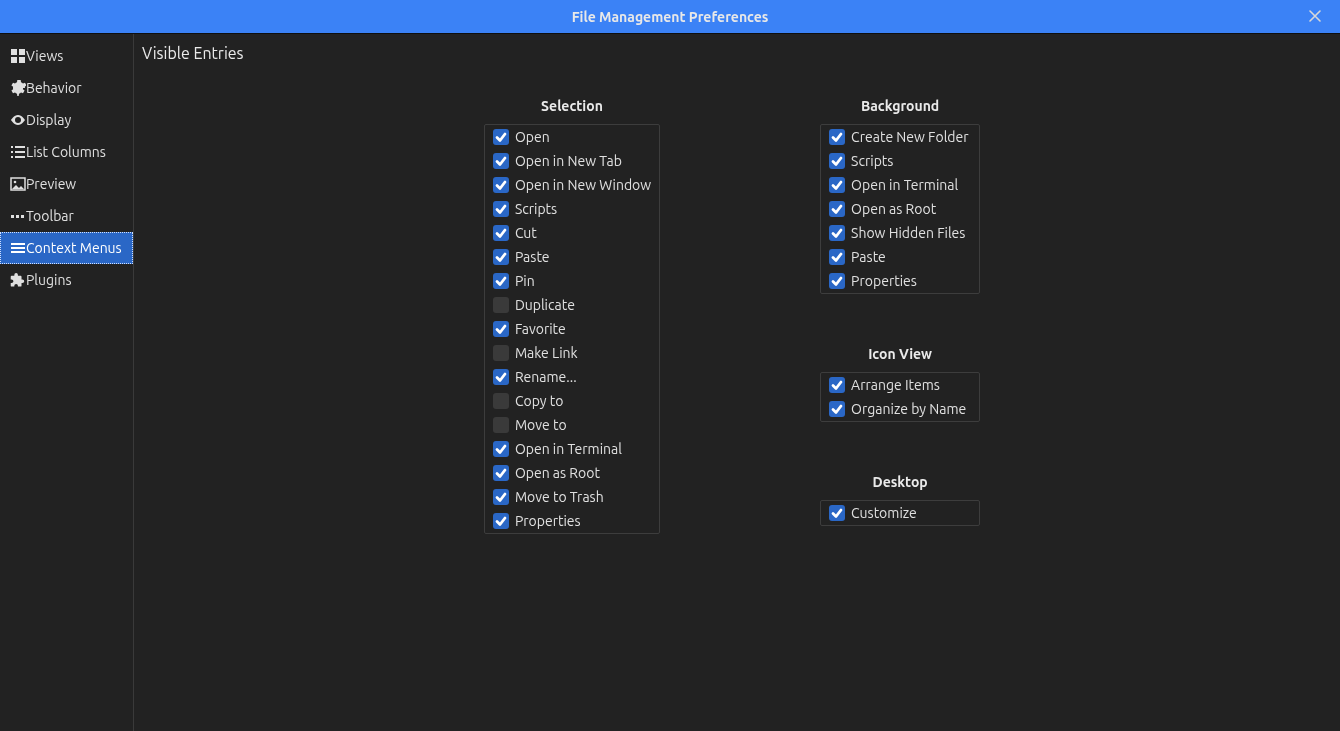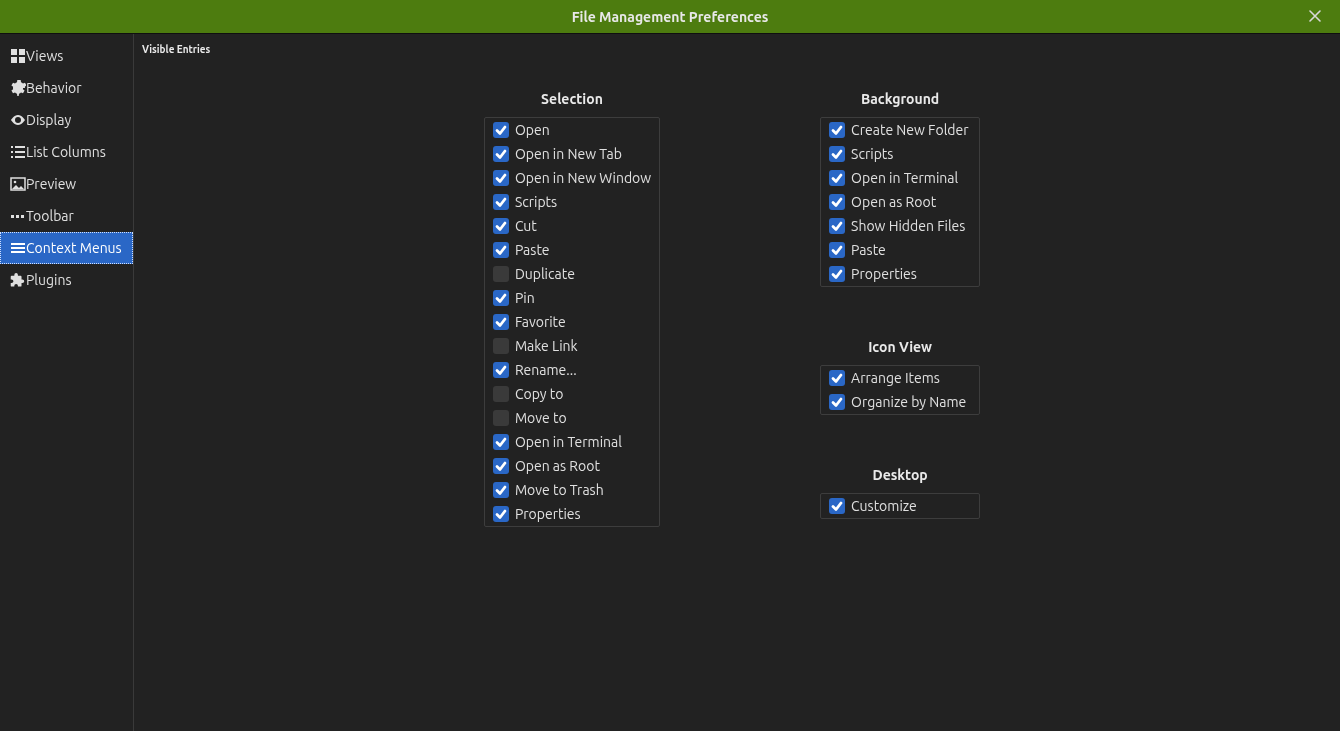--- a/index.html
+++ b/index.html
@@ -7,21 +7,21 @@
     width: 1340px;
     height: 731px;
     background: #222222;
     color: #d8d8d8;
     font-family: "Ubuntu", "Segoe UI", "Helvetica Neue", Arial, sans-serif;
     font-size: 14px;
     overflow: hidden;
   }
   .titlebar {
     height: 34px;
-    background: #4d7c0f;
+    background: #3b82f6;
     display: flex;
     align-items: center;
     justify-content: center;
     position: relative;
     border-bottom: 1px solid #0f0f0f;
   }
   .titlebar .title {
     font-weight: 600;
     color: #e8e8e8;
     font-size: 14px;
@@ -68,23 +68,23 @@
     justify-content: center;
     flex: 0 0 16px;
   }
   .side-item .icon svg { width: 16px; height: 16px; fill: currentColor; }
   .content {
     flex: 1;
     padding: 10px 20px 10px 10px;
     position: relative;
   }
   .section-title {
-    font-weight: 700;
+    font-weight: 400;
     color: #eaeaea;
-    font-size: 10px;
+    font-size: 16px;
     margin-left: -2px;
     margin-bottom: 15px;
   }
   .groups-row {
     display: flex;
     gap: 160px;
     justify-content: center;
     margin-top: 36px;
   }
   .col {
@@ -291,30 +291,30 @@
             </div>
             <div class="check-row">
               <span class="cb checked">
                 <svg viewBox="0 0 12 12">
                   <polyline points="2,6.5 5,9.5 10,3"></polyline>
                 </svg>
               </span>
               <span class="label">Paste</span>
             </div>
             <div class="check-row">
+              <span class="cb checked">
+                <svg viewBox="0 0 12 12">
+                  <polyline points="2,6.5 5,9.5 10,3"></polyline>
+                </svg>
+              </span>
+              <span class="label">Pin</span>
+            </div>
+            <div class="check-row">
               <span class="cb unchecked"></span>
               <span class="label">Duplicate</span>
-            </div>
-            <div class="check-row">
-              <span class="cb checked">
-                <svg viewBox="0 0 12 12">
-                  <polyline points="2,6.5 5,9.5 10,3"></polyline>
-                </svg>
-              </span>
-              <span class="label">Pin</span>
             </div>
             <div class="check-row">
               <span class="cb checked">
                 <svg viewBox="0 0 12 12">
                   <polyline points="2,6.5 5,9.5 10,3"></polyline>
                 </svg>
               </span>
               <span class="label">Favorite</span>
             </div>
             <div class="check-row">

